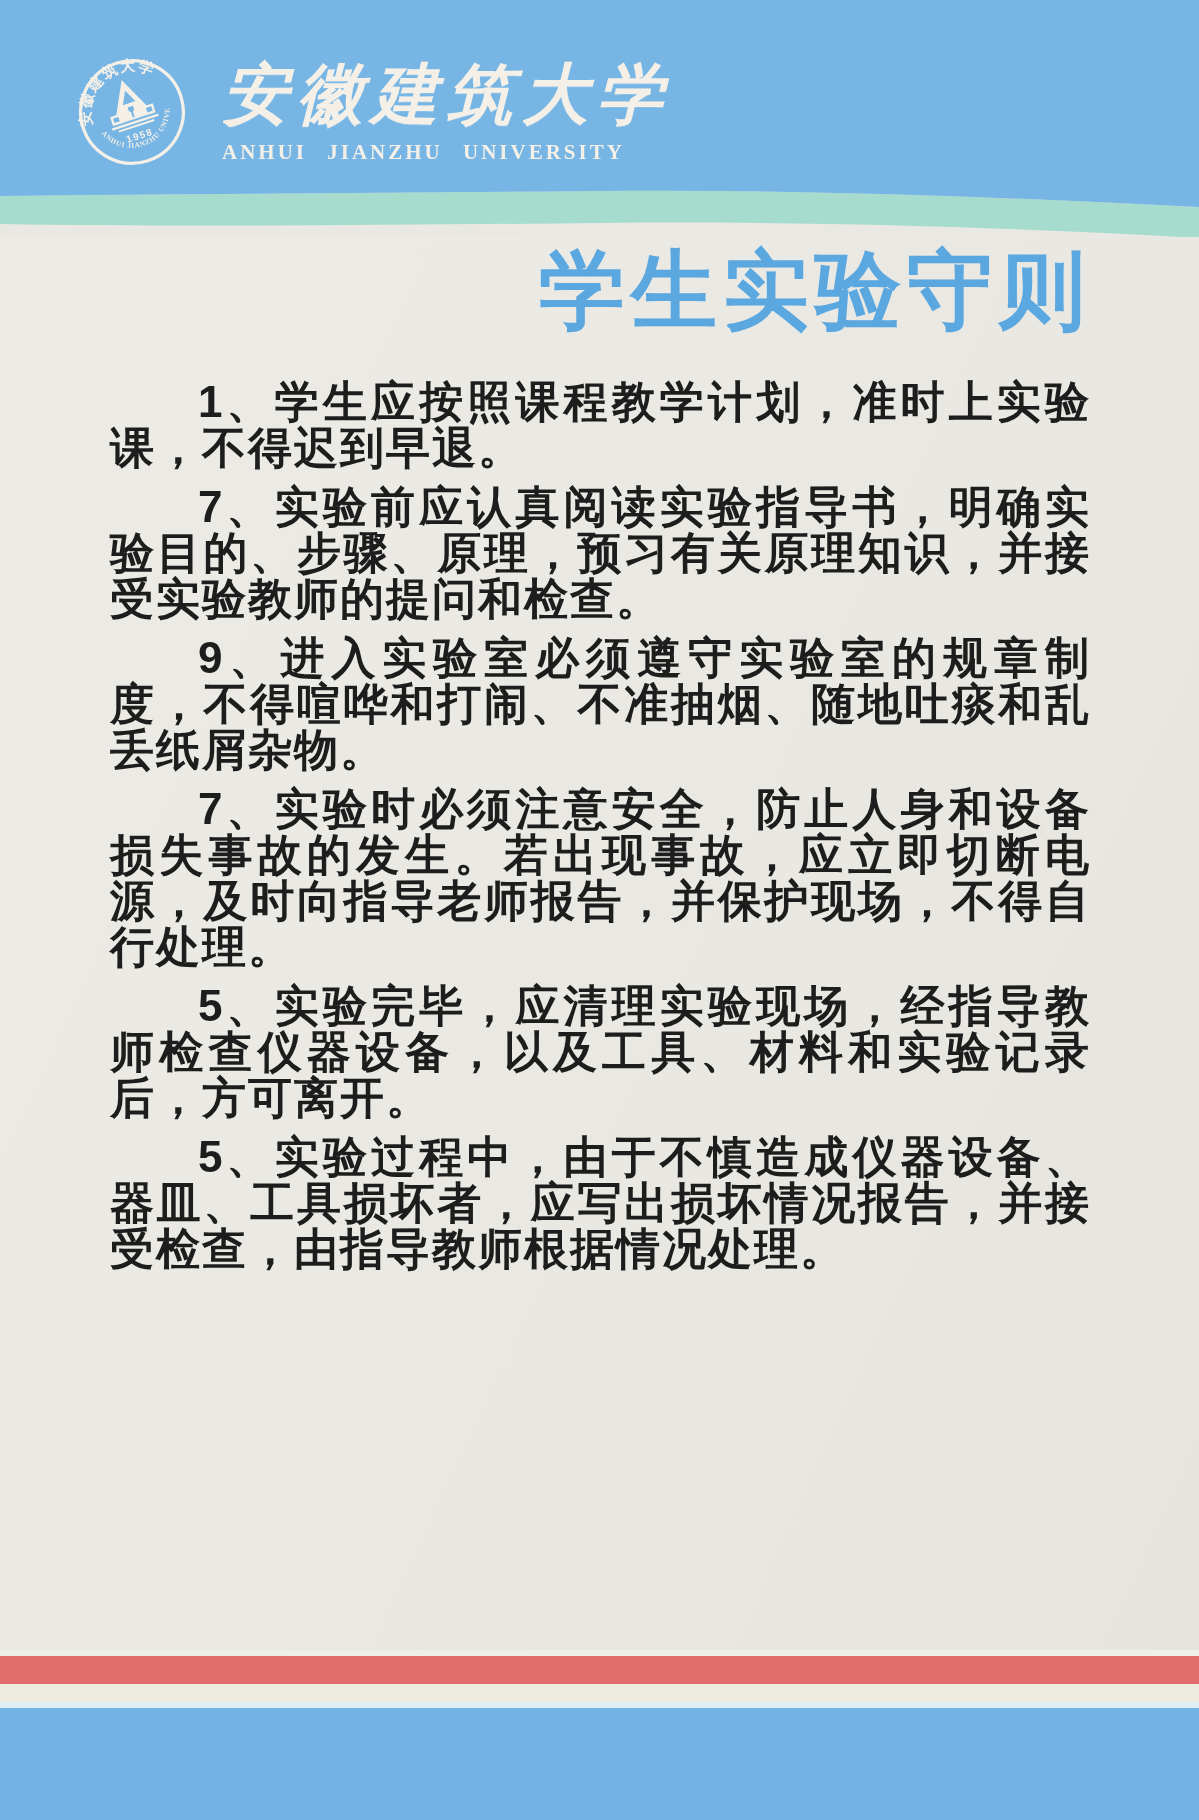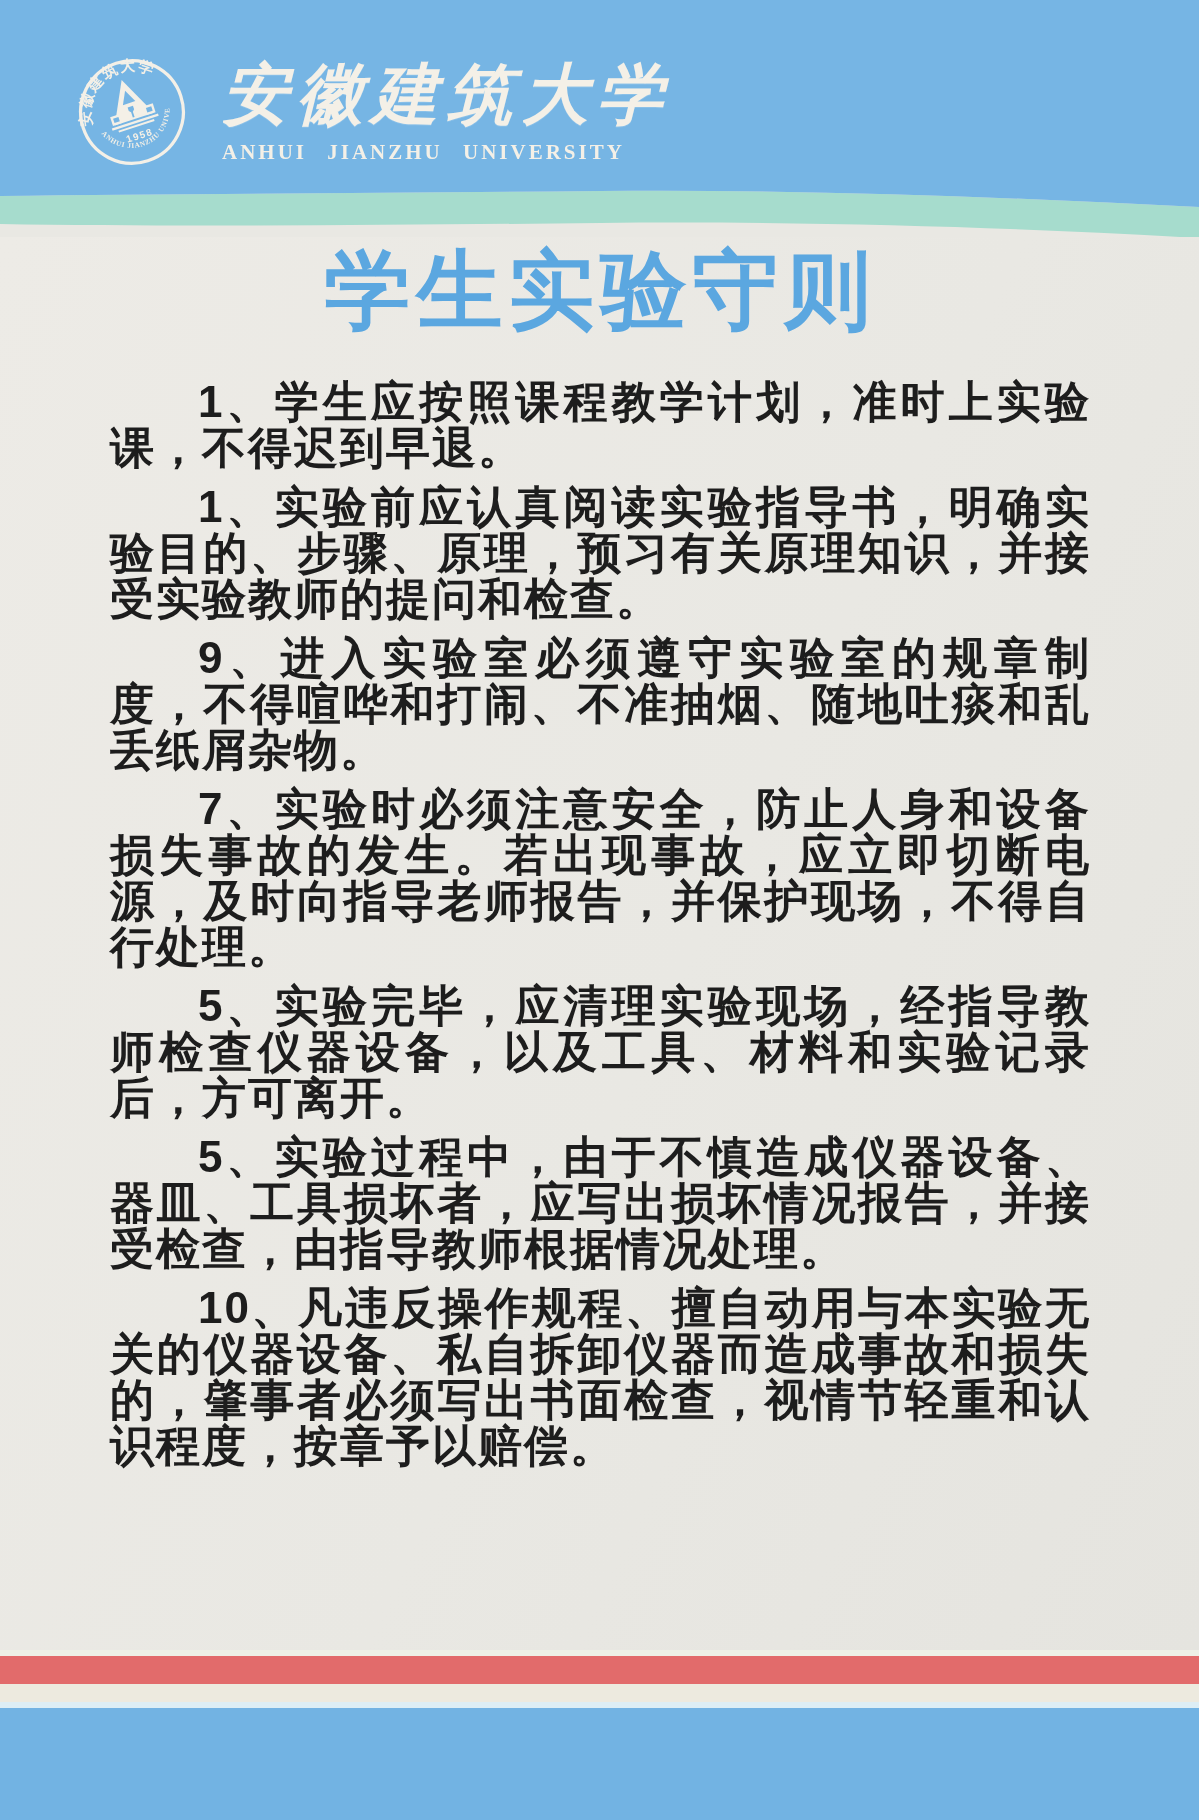--- a/index.html
+++ b/index.html
@@ -51,21 +51,21 @@
   .content{
     flex:0 0 auto;
     height:1413px;
     background:linear-gradient(115deg,#edebe6 0%,#e9e8e3 55%,#e5e4df 100%);
     box-sizing:border-box;
     padding:0 108px 0 110px;
     overflow:hidden;
   }
   .page-title{
     margin:10px 0 46px 0;
-    text-align:center;
+    text-align:right;
     font-size:86px;
     line-height:1;
     font-weight:900;
     letter-spacing:6px;
     color:#5ba7e0;
   }
   .rule{
     margin:0 0 13px 0;
     font-size:44px;
     line-height:46px;
@@ -130,26 +130,25 @@
     <path d="M0,21 C180,19 400,18 600,16 C800,14 1000,22 1199,32
              L1199,62 L1180,62 C1000,52 800,46 600,48 C400,50 180,52 0,49 Z" fill="#a6dccd"></path>
 
     <path d="M0,0 H1199 V32 C1000,22 800,14 600,16 C400,18 180,19 0,21 Z" fill="#76b5e4"></path>
   </svg>
 
   <div class="content">
     <h1 class="page-title">学生实验守则</h1>
 
     <p class="rule">1、学生应按照课程教学计划，准时上实验课，不得迟到早退。</p>
-    <p class="rule">1、实验前应认真阅读实验指导书，明确实验目的、步骤、原理，预习有关原理知识，并接受实验教师的提问和检查。</p>
+    <p class="rule">7、实验前应认真阅读实验指导书，明确实验目的、步骤、原理，预习有关原理知识，并接受实验教师的提问和检查。</p>
     <p class="rule">9、进入实验室必须遵守实验室的规章制度，不得喧哗和打闹、不准抽烟、随地吐痰和乱丢纸屑杂物。</p>
     <p class="rule">7、实验时必须注意安全，防止人身和设备损失事故的发生。若出现事故，应立即切断电源，及时向指导老师报告，并保护现场，不得自行处理。</p>
     <p class="rule">5、实验完毕，应清理实验现场，经指导教师检查仪器设备，以及工具、材料和实验记录后，方可离开。</p>
     <p class="rule">5、实验过程中，由于不慎造成仪器设备、器皿、工具损坏者，应写出损坏情况报告，并接受检查，由指导教师根据情况处理。</p>
-    <p class="rule">10、凡违反操作规程、擅自动用与本实验无关的仪器设备、私自拆卸仪器而造成事故和损失的，肇事者必须写出书面检查，视情节轻重和认识程度，按章予以赔偿。</p>
   </div>
 
   <div class="stripe-pale-top"></div>
   <div class="stripe-red"></div>
   <div class="stripe-cream"></div>
   <div class="stripe-lightblue"></div>
   <div class="footer-blue"></div>
 
 </div>
 

